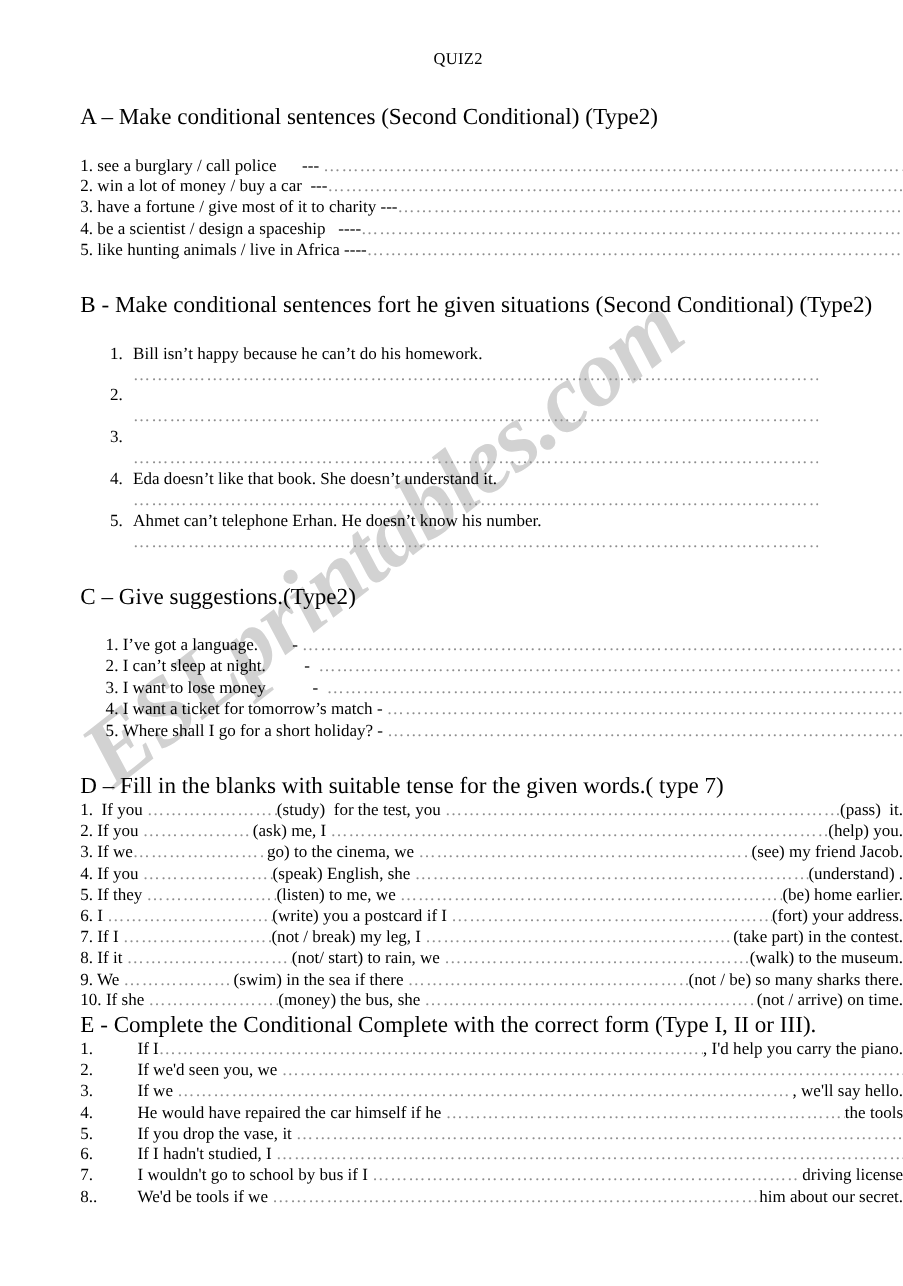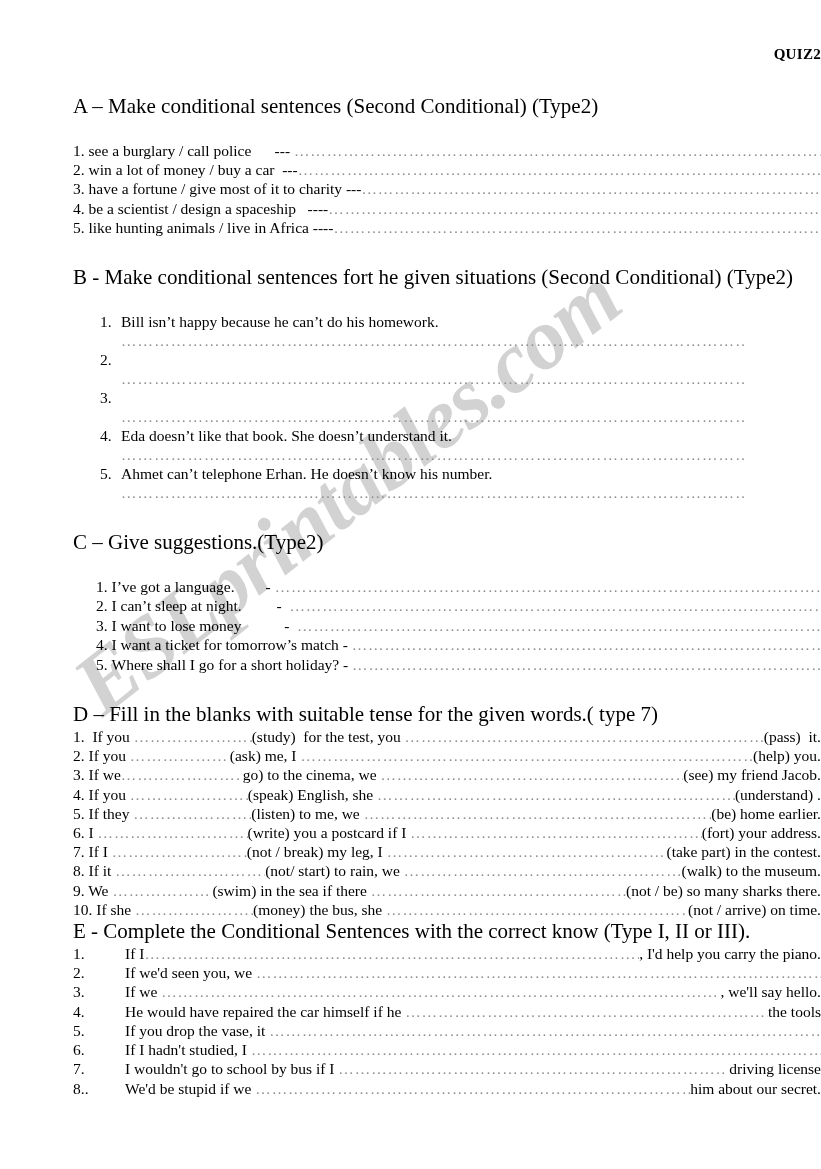--- a/index.html
+++ b/index.html
@@ -46,26 +46,25 @@
   }
 
   
   #content {
     position: relative;
     z-index: 2;
     padding-top: 46px;
   }
 
   .doc-title {
-    text-align: right;
+    text-align: center;
     font-size: 15px;
     letter-spacing: 0.3px;
     margin: 0 0 31px 0;
     padding-left: 12px;
-    font-weight: bold;
   }
 
   .section { margin: 0; }
 
   .sec-head {
     font-size: 21px;
     margin-left: 73px;
     margin-bottom: 0;
     white-space: nowrap;
   }
@@ -419,21 +418,21 @@
           <span class="seg"> If she </span>
           <span class="gap g1">………………………………………</span>
           <span class="seg">(money) the bus, she </span>
           <span class="gap">……………………………………………………………………………………………………………………………………………</span>
           <span class="seg">(not / arrive) on time.</span>
         </li>
       </ul>
     </div>
 
     <div class="section">
-      <div class="sec-head">E - Complete the Conditional Sentences with the correct know (Type I, II or III).</div>
+      <div class="sec-head">E - Complete the Conditional Complete with the correct form (Type I, II or III).</div>
       <ul class="listE">
         <li>
           <span class="num">1.</span>
           <span class="seg">If I</span>
           <span class="gap">……………………………………………………………………………………………………………………………………………</span>
           <span class="seg">, I'd help you carry the piano.</span>
         </li>
         <li>
           <span class="num">2.</span>
           <span class="seg">If we'd seen you, we </span>
@@ -465,21 +464,21 @@
           <span class="seg"></span>
         </li>
         <li>
           <span class="num">7.</span>
           <span class="seg">I wouldn't go to school by bus if I </span>
           <span class="gap">……………………………………………………………………………………………………………………………………………</span>
           <span class="seg"> driving license</span>
         </li>
         <li>
           <span class="num">8..</span>
-          <span class="seg">We'd be stupid if we </span>
+          <span class="seg">We'd be tools if we </span>
           <span class="gap">……………………………………………………………………………………………………………………………………………</span>
           <span class="seg">him about our secret.</span>
         </li>
       </ul>
     </div>
 
   </div>
 </div>
 
 </body></html>

